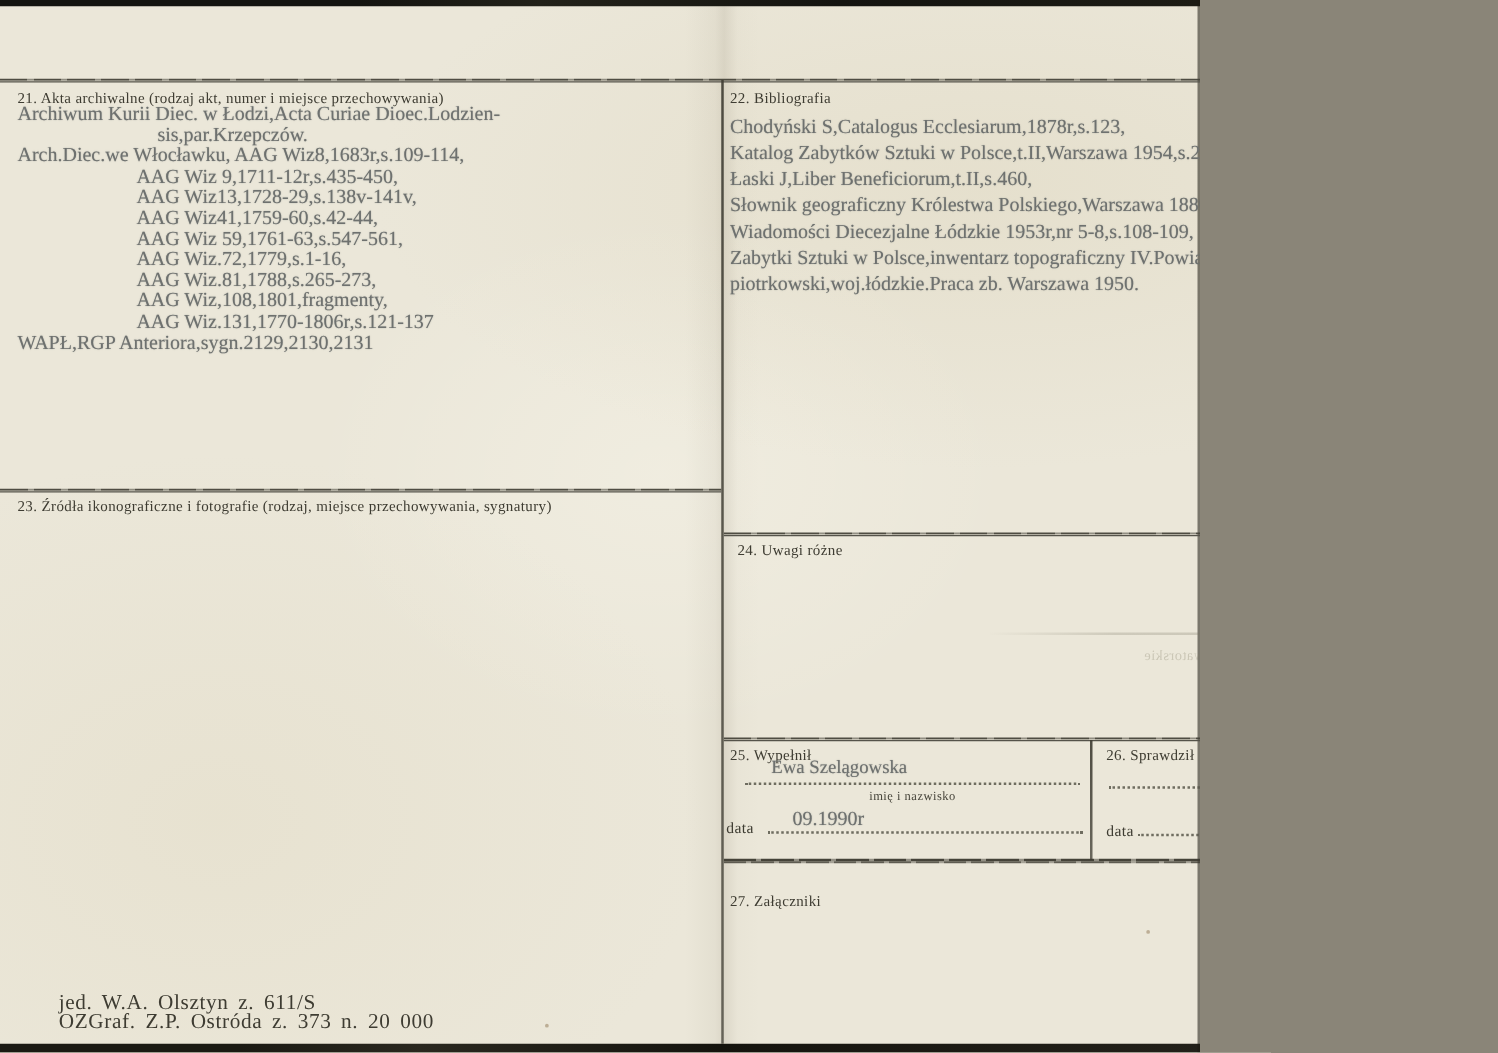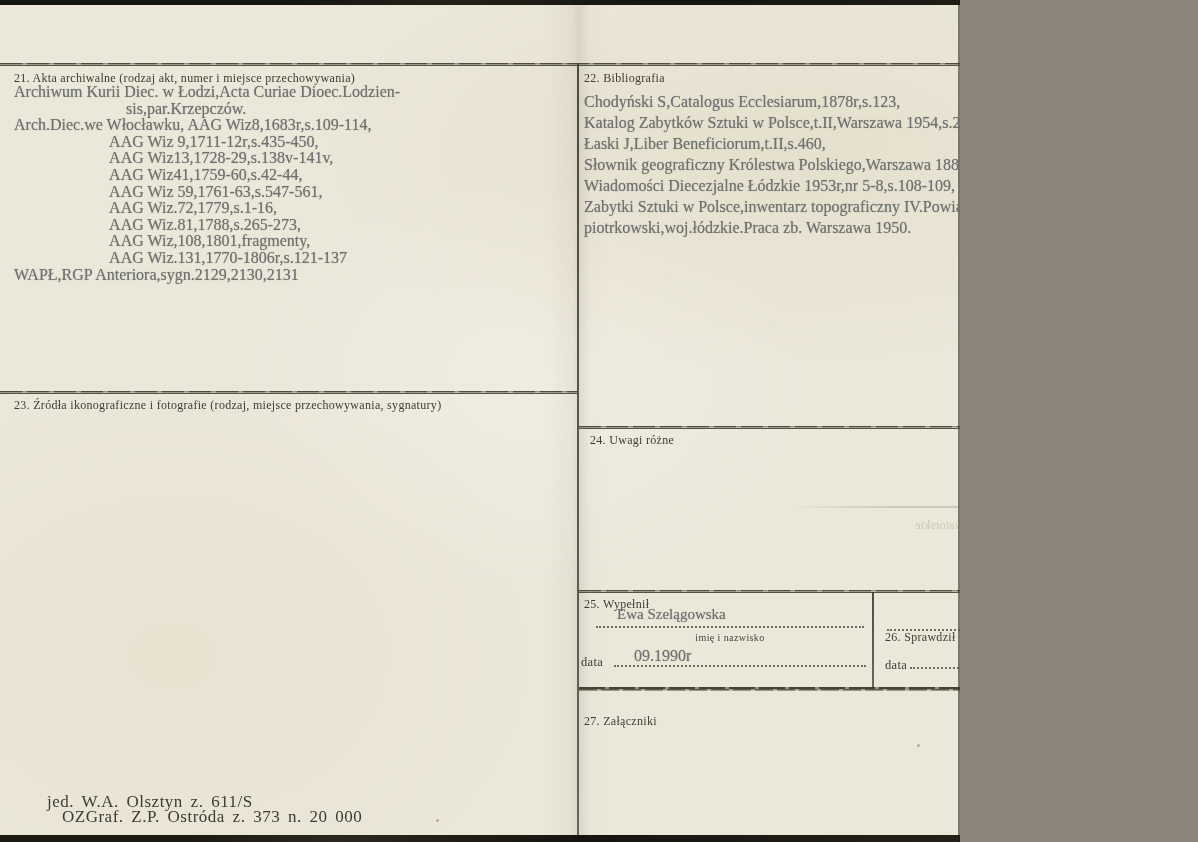--- a/index.html
+++ b/index.html
@@ -95,30 +95,30 @@
   <div class="ghost-text" style="top:519px;left:915px;">20. Najpilniejsze postulaty konserwatorskie</div>
 
   <div class="label" style="left:584px;top:597px;">25. Wypełnił</div>
   <div class="typed" style="left:617px;top:606px;font-size:15px;">Ewa Szelągowska</div>
   <div class="dotline" style="left:596px;top:626px;width:268px;"></div>
   <div class="caption" style="left:596px;top:632px;width:268px;">imię i nazwisko</div>
   <div class="label" style="left:581px;top:655px;font-size:12.5px;">data</div>
   <div class="typed" style="left:634px;top:647px;font-size:16px;">09.1990r</div>
   <div class="dotline" style="left:614px;top:665px;width:252px;"></div>
 
-  <div class="label" style="left:885px;top:630px;">26. Sprawdził</div>
+  <div class="label" style="left:885px;top:597px;">26. Sprawdził</div>
   <div class="dotline" style="left:887px;top:629px;width:273px;"></div>
   <div class="caption" style="left:887px;top:635px;width:273px;">imię i nazwisko</div>
   <div class="label" style="left:885px;top:658px;font-size:12.5px;">data</div>
   <div class="typed" style="left:940px;top:650px;font-size:16px;"></div>
   <div class="dotline" style="left:910px;top:667px;width:253px;"></div>
 
   <div class="label" style="left:584px;top:698px;margin-top:16px;">27. Załączniki</div>
 
   <div class="footer-print" style="left:47px;top:792px;">jed. W.A. Olsztyn z. 611/S</div>
-  <div class="footer-print" style="left:62px;top:807px;">OZGraf. Z.P. Ostróda z. 373 n. 20 000</div>
+  <div class="footer-print" style="left:47px;top:807px;">OZGraf. Z.P. Ostróda z. 373 n. 20 000</div>
   <div class="footer-print" style="left:1058px;top:802px;font-size:12px;">ODZ-wzór 1975 r.</div>
 
   <div class="speck" style="left:1118px;top:93px;"></div>
   <div class="speck2" style="left:436px;top:819px;"></div>
   <div class="speck2" style="left:917px;top:744px;"></div>
   <div class="speck2" style="left:1176px;top:806px;"></div>
 </div>
 
 </body></html>

